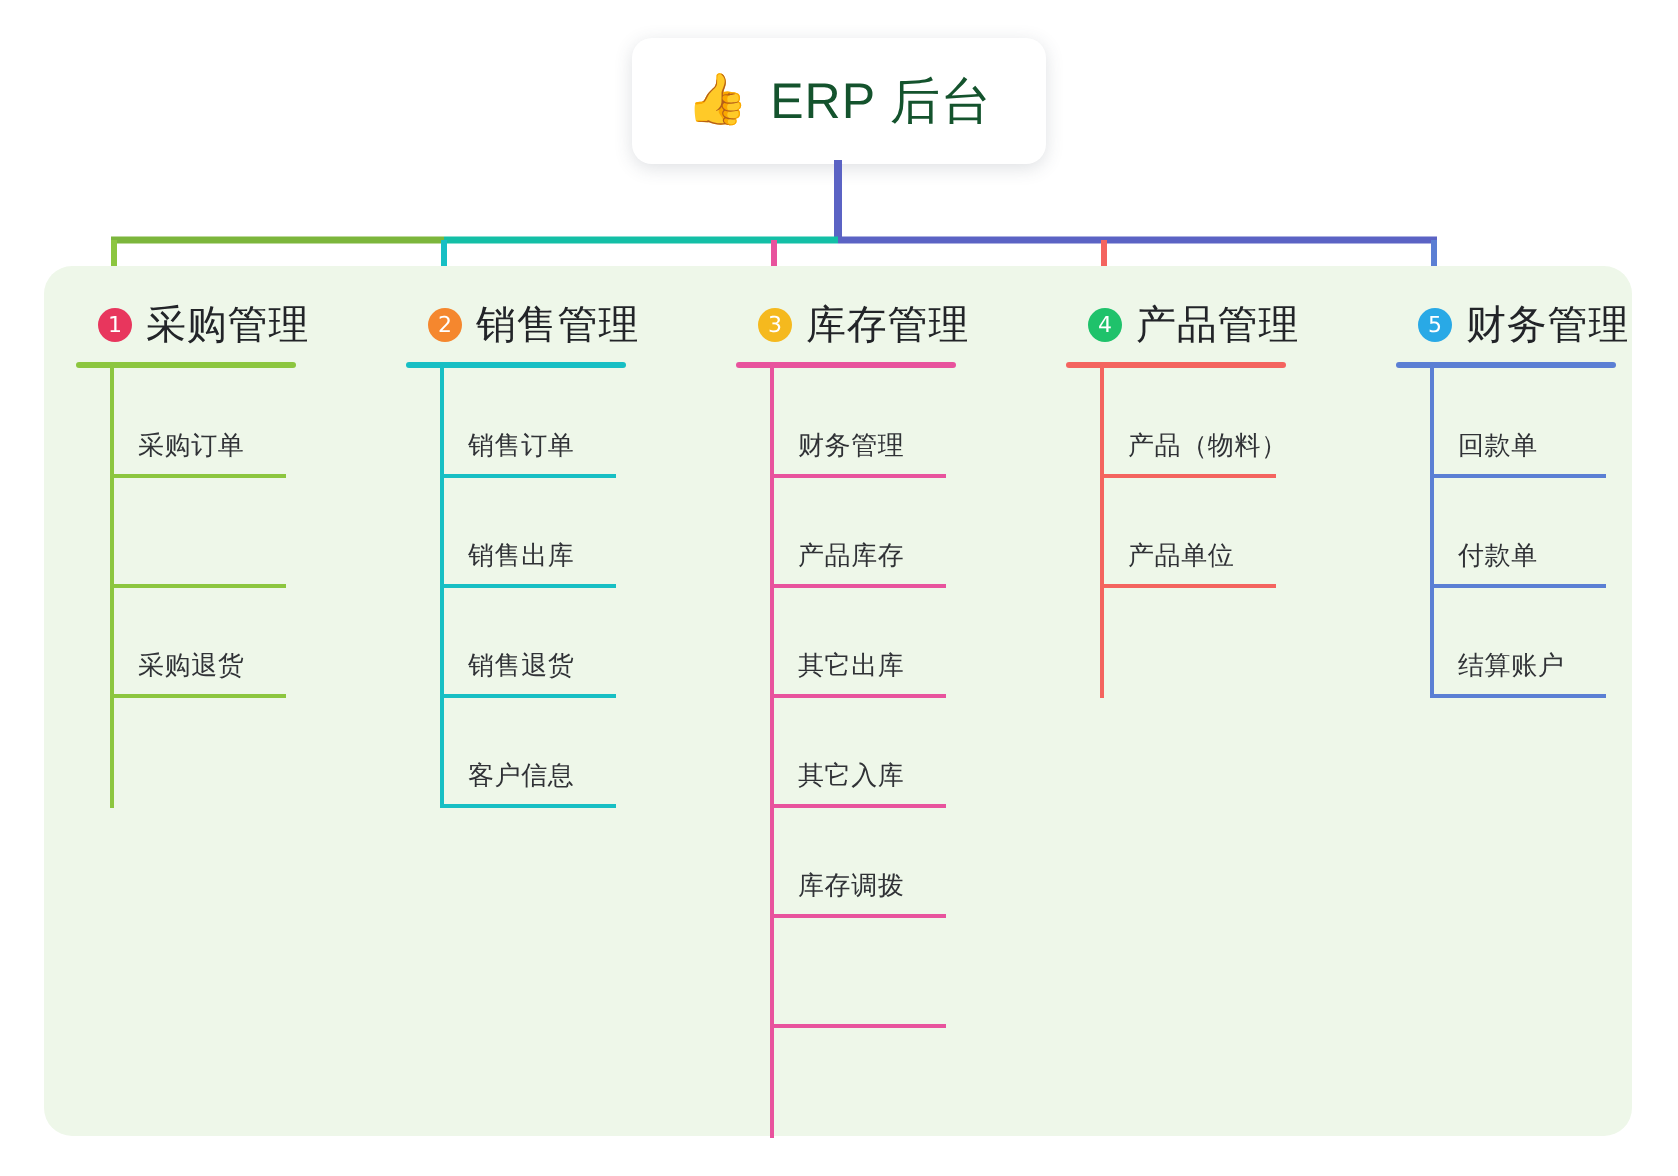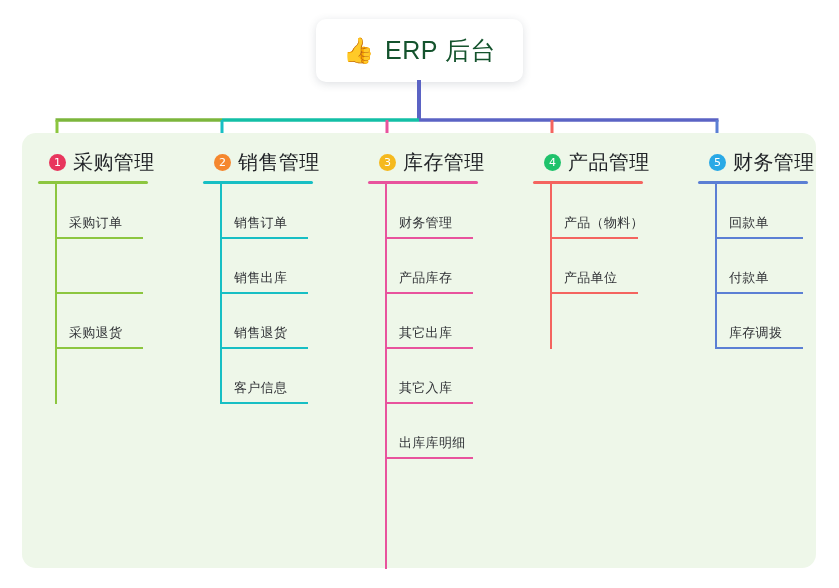--- a/index.html
+++ b/index.html
@@ -154,21 +154,24 @@
           </div>
           <div class="item">
             <span class="item-label">其它出库</span>
             <div class="item-rule" style="width: 88px; background: rgb(232, 83, 157);"></div>
           </div>
           <div class="item">
             <span class="item-label">其它入库</span>
             <div class="item-rule" style="width: 88px; background: rgb(232, 83, 157);"></div>
           </div>
           <div class="item">
-            <span class="item-label">出库库明细</span>
+            <span class="item-label">库存调拨</span>
+            <div class="item-rule" style="width: 88px; background: rgb(232, 83, 157);"></div>
+          </div>
+          <div class="item">
             <div class="item-rule" style="width: 88px; background: rgb(232, 83, 157);"></div>
           </div>
         </div>
       </div>
       <div class="col" style="left: 533px; top: 148px;">
         <div class="col-head">
           <span class="badge" style="background: rgb(31, 194, 107);">4</span>
           <span class="col-title">产品管理</span>
         </div>
         <div class="head-rule" style="width: 110px; background: rgb(244, 100, 95);"></div>
@@ -194,20 +197,20 @@
           <div class="spine" style="background: rgb(91, 127, 212); height: 165px;"></div>
           <div class="item">
             <span class="item-label">回款单</span>
             <div class="item-rule" style="width: 88px; background: rgb(91, 127, 212);"></div>
           </div>
           <div class="item">
             <span class="item-label">付款单</span>
             <div class="item-rule" style="width: 88px; background: rgb(91, 127, 212);"></div>
           </div>
           <div class="item">
-            <span class="item-label">库存调拨</span>
+            <span class="item-label">结算账户</span>
             <div class="item-rule" style="width: 88px; background: rgb(91, 127, 212);"></div>
           </div>
         </div>
       </div>
     </div>
 
 </div>
 
 </body></html>

